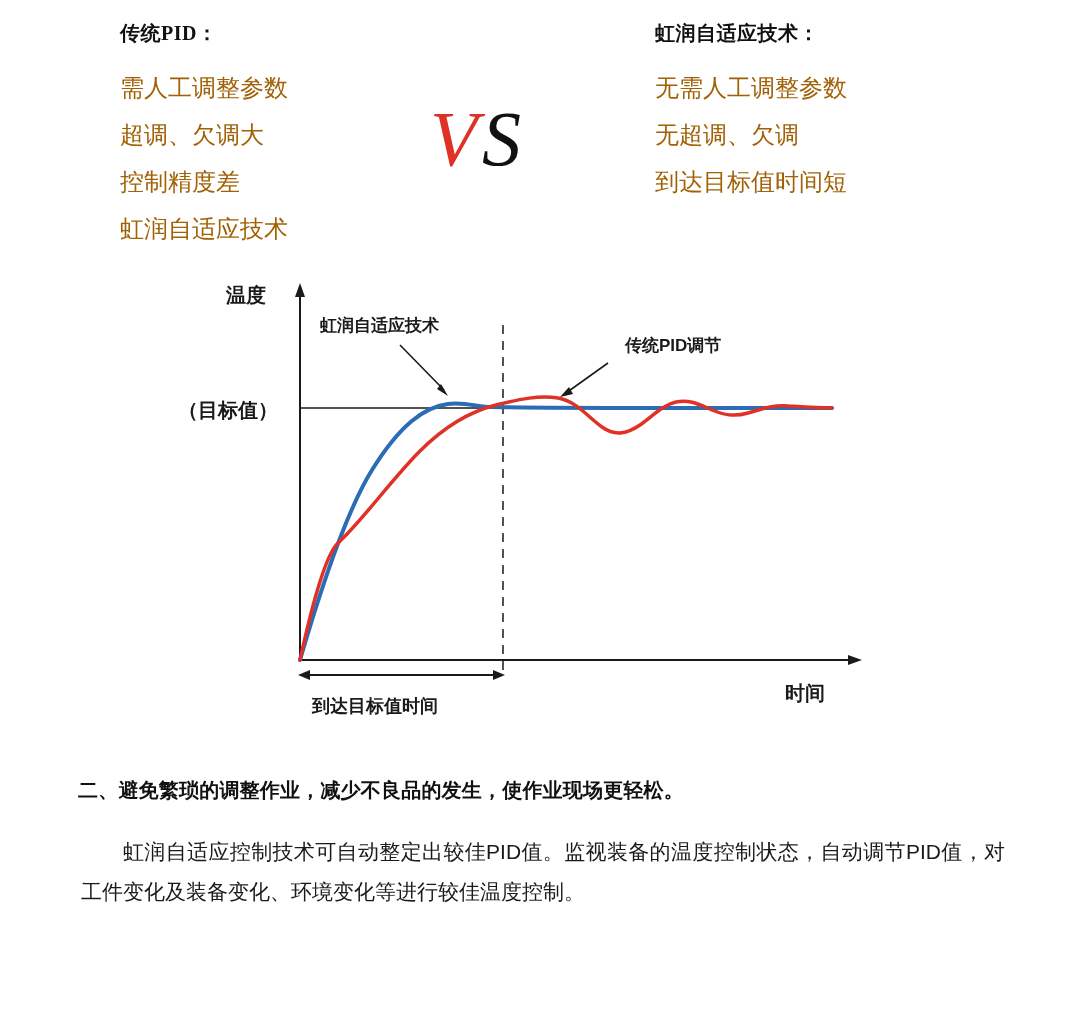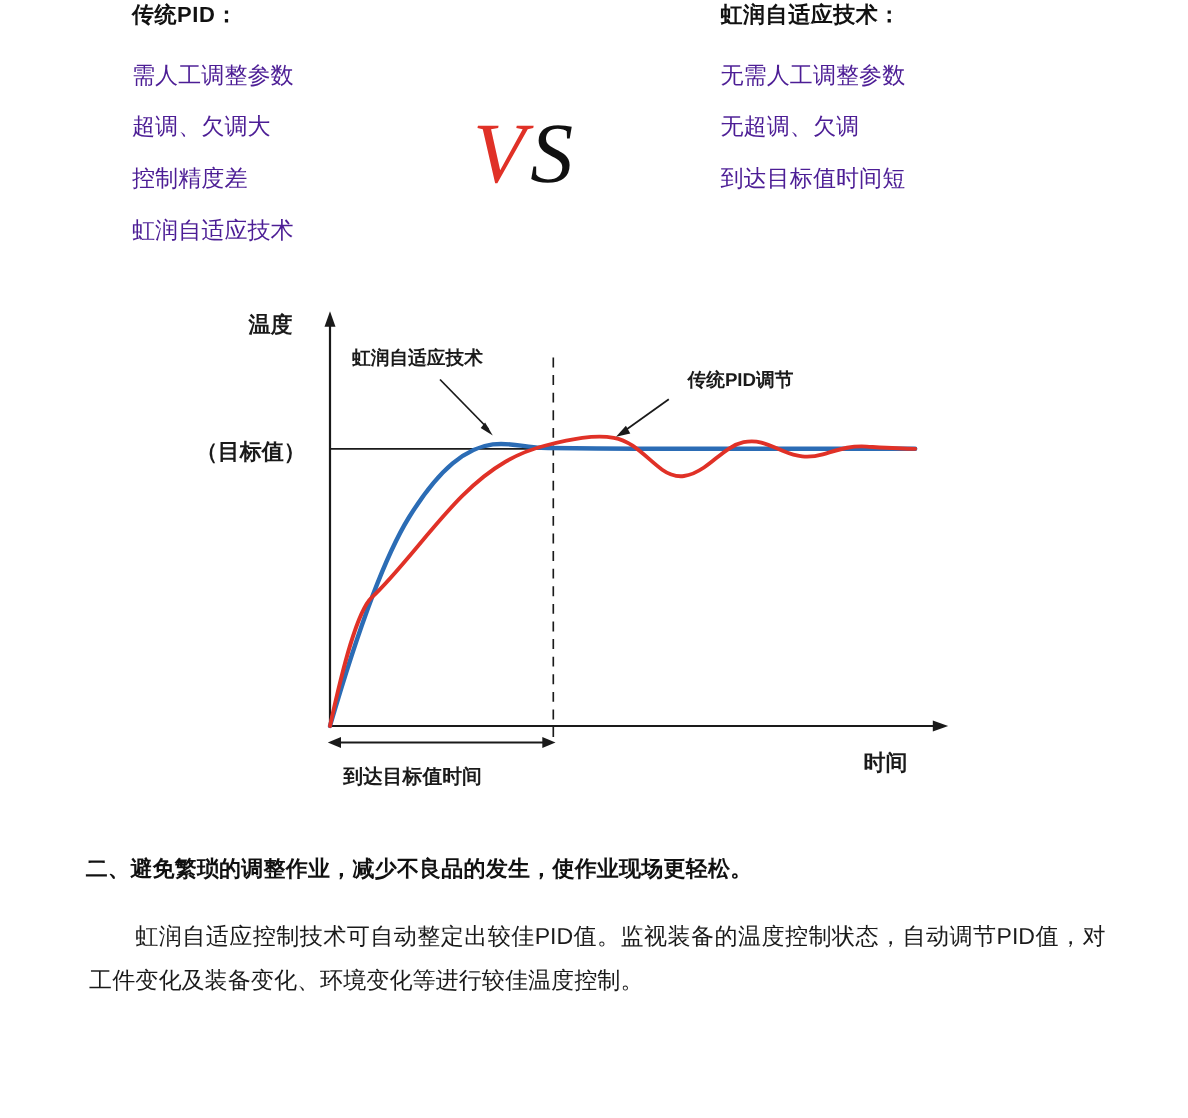--- a/index.html
+++ b/index.html
@@ -19,41 +19,42 @@
   
   .compare {
     position: absolute;
     top: 0;
     left: 0;
     width: 1080px;
     height: 265px;
   }
   .col {
     position: absolute;
-    top: 0;
+    top: 20px;
+    font-family: Liberation Serif, serif;
   }
   .col-left  { left: 120px; width: 330px; }
   .col-right { left: 655px; width: 360px; }
 
   .col-title {
     font-size: 20px;
     font-weight: bold;
     letter-spacing: 0.5px;
     margin-bottom: 18px;
     color: #111;
   }
   .col ul {
     list-style: none;
     margin: 0;
     padding: 0;
   }
   .col li {
-    font-size: 21px;
+    font-size: 24px;
     line-height: 47px;
-    color: #4c1d95;
+    color: #a16207;
     white-space: nowrap;
   }
 
   .vs {
     position: absolute;
     left: 430px;
     top: 95px;
     width: 140px;
     height: 90px;
   }

